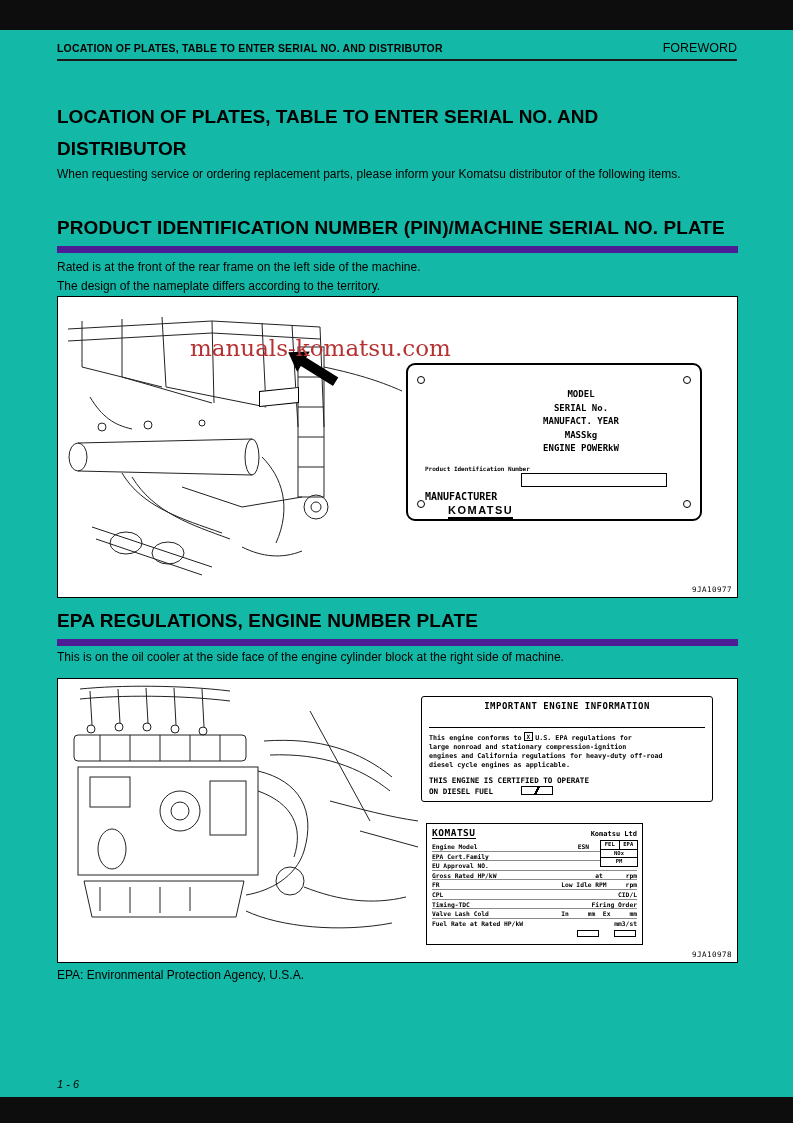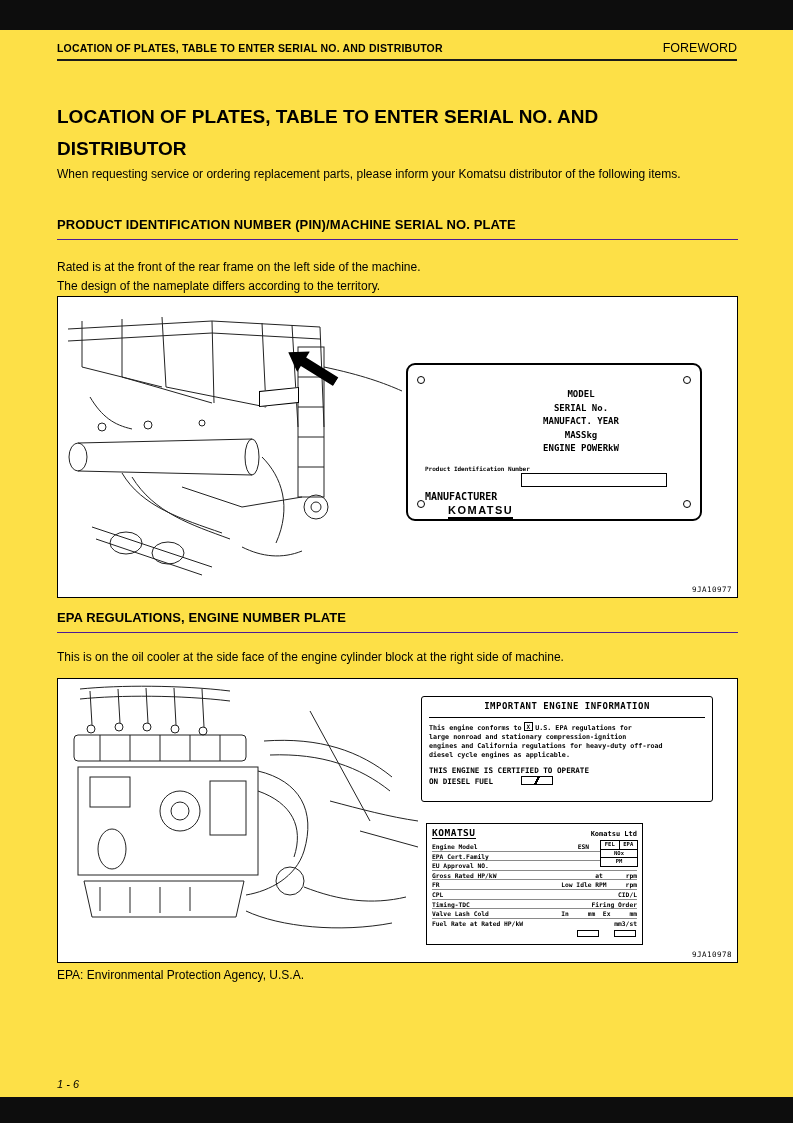--- a/index.html
+++ b/index.html
@@ -1,33 +1,33 @@
 <!DOCTYPE html>
 <html><head>
 <meta charset="utf-8">
 <style>
   * { margin:0; padding:0; box-sizing:border-box; }
   html,body { background:#e8e8e8; }
   body { font-family:"Liberation Sans", sans-serif; color:#000; }
-  .page { position:relative; width:793px; height:1123px; margin:0 auto; background:#fde047; overflow:hidden; }
+  .page { position:relative; width:793px; height:1123px; margin:0 auto; background:#14b8a6; overflow:hidden; }
 
   .bar { position:absolute; left:0; right:0; background:#0d0d0d; }
   .bar.top { top:0; height:30px; }
   .bar.bottom { top:1097px; height:26px; }
 
   .header { position:absolute; top:41px; left:57px; right:56px; display:flex; justify-content:space-between; align-items:baseline; }
   .h-left  { font-size:10.5px; font-weight:bold; letter-spacing:0.2px; }
   .h-right { font-size:12.5px; font-weight:normal;padding-left:27px; }
   .header-rule { position:absolute; top:59px; left:57px; right:56px; height:2px; background:#1a1a1a; }
 
   h1.page-title { position:absolute; top:101px; left:57px; width:600px; font-size:19px; line-height:32px; font-weight:bold; }
 
   p.intro { position:absolute; top:165px; left:57px; width:680px; font-size:12px; line-height:19px; text-align:justify; }
 
-  h2.sec { position:absolute; left:57px; width:681px; font-size:13px; font-weight:bold; padding-bottom:7px; border-bottom:1px solid #4c1d95; letter-spacing:0.1px; }
+  h2.sec { position:absolute; left:57px; width:681px; font-size:19px; font-weight:bold; padding-bottom:7px; border-bottom:7px solid #4c1d95; letter-spacing:0.1px; }
   h2.s1 { top:217px; }
   h2.s2 { top:610px; }
 
   .bodytext { position:absolute; left:57px; width:680px; font-size:12px; line-height:18.5px; }
   .b1 { top:258px; }
   .b2 { top:648px; }
 
   .figure { position:absolute; left:57px; width:681px; border:1px solid #000; background:#fff; }
   .fig1 { top:296px; height:302px; }
   .fig2 { top:678px; height:285px; }
@@ -49,21 +49,21 @@
   .pin-rows { position:absolute; left:72px; top:24px; right:18px; }
   .pin-row { display:flex; justify-content:center; height:13.5px; font-family:"DejaVu Sans Mono", monospace; font-size:9px; font-weight:bold; white-space:pre; }
   .pin-label { position:absolute; left:17px; top:100px; font-family:"DejaVu Sans Mono", monospace; font-size:6px; font-weight:bold; }
   .pin-box { position:absolute; left:113px; top:108px; width:146px; height:14px; border:1px solid #000; }
   .pin-manufacturer { position:absolute; left:17px; top:126px; font-family:"DejaVu Sans Mono", monospace; font-size:10px; font-weight:bold; }
   .k-logo1 { position:absolute; left:40px; top:139px; font-size:11px; font-weight:bold; letter-spacing:1.5px; border-bottom:2px solid #000; padding-bottom:1px; }
 
   .figcode { position:absolute; right:5px; bottom:3px; font-family:"DejaVu Sans Mono", monospace; font-size:7.5px; letter-spacing:0.5px; }
 
   .epa-plate { position:absolute; left:363px; top:17px; width:292px; height:106px; border:1.5px solid #000; border-radius:3px; background:#fff; padding:4px 7px; font-family:"DejaVu Sans Mono", monospace; font-weight:bold; z-index:4; }
-  .epa-title { text-align:center; font-size:9px; letter-spacing:0.5px; padding-bottom:6px; border-bottom:1px solid #000; margin-bottom:4px; }
+  .epa-title { text-align:center; font-size:9px; letter-spacing:0.5px; padding-bottom:16px; border-bottom:1px solid #000; margin-bottom:4px; }
   .epa-body { font-size:6.7px; line-height:9px; white-space:nowrap; }
   .epa-checkbox { display:inline-block; border:1px solid #000; font-size:6px; line-height:7px; padding:0 2px; margin:0 2px; vertical-align:0.5px; }
   .epa-cert { margin-top:6px; text-align:left; font-size:7.6px; line-height:10px; }
   .cert-line2-wrap { display:inline-block; position:relative; }
   .cert-mark-box { display:inline-block; width:32px; height:9px; border:1px solid #000; margin-left:28px; vertical-align:-1px; background:linear-gradient(115deg, transparent 46%, #000 46%, #000 54%, transparent 54%); }
 
   .kplate { position:absolute; left:368px; top:144px; width:217px; height:122px; border:1.5px solid #000; background:#fff; padding:3px 5px; font-family:"DejaVu Sans Mono", monospace; font-weight:bold; z-index:4; }
   .kplate-head { display:flex; justify-content:space-between; align-items:baseline; height:13px; }
   .k-logo2 { font-size:9.5px; font-weight:bold; letter-spacing:0.5px; border-bottom:1.5px solid #000; }
   .k-company { font-size:7px; }
@@ -130,20 +130,21 @@
           <circle cx="254" cy="200" r="5"></circle>
         <ellipse cx="64" cy="236" rx="16" ry="11"></ellipse>
         <ellipse cx="106" cy="246" rx="16" ry="11"></ellipse>
         <path d="M30,220 L150,260 M34,232 L140,268"></path>
         <path d="M180,240 C200,250 220,252 240,244"></path>
         <path d="M120,180 L180,200 L240,190"></path>
         <path d="M28,90 C40,110 52,118 70,122"></path>
       </g>
     </svg>
 
+    <div class="watermark">manuals-komatsu.com</div>
 
     <div class="arrow-wrap">
       <svg width="56" height="24" viewBox="0 0 56 24">
         <polygon points="0,12 18,0 18,7 56,7 56,17 18,17 18,24" fill="#000"></polygon>
       </svg>
     </div>
     <div class="machine-plate-mark"></div>
 
     <div class="pin-plate">
       <div class="screw tl"></div>

